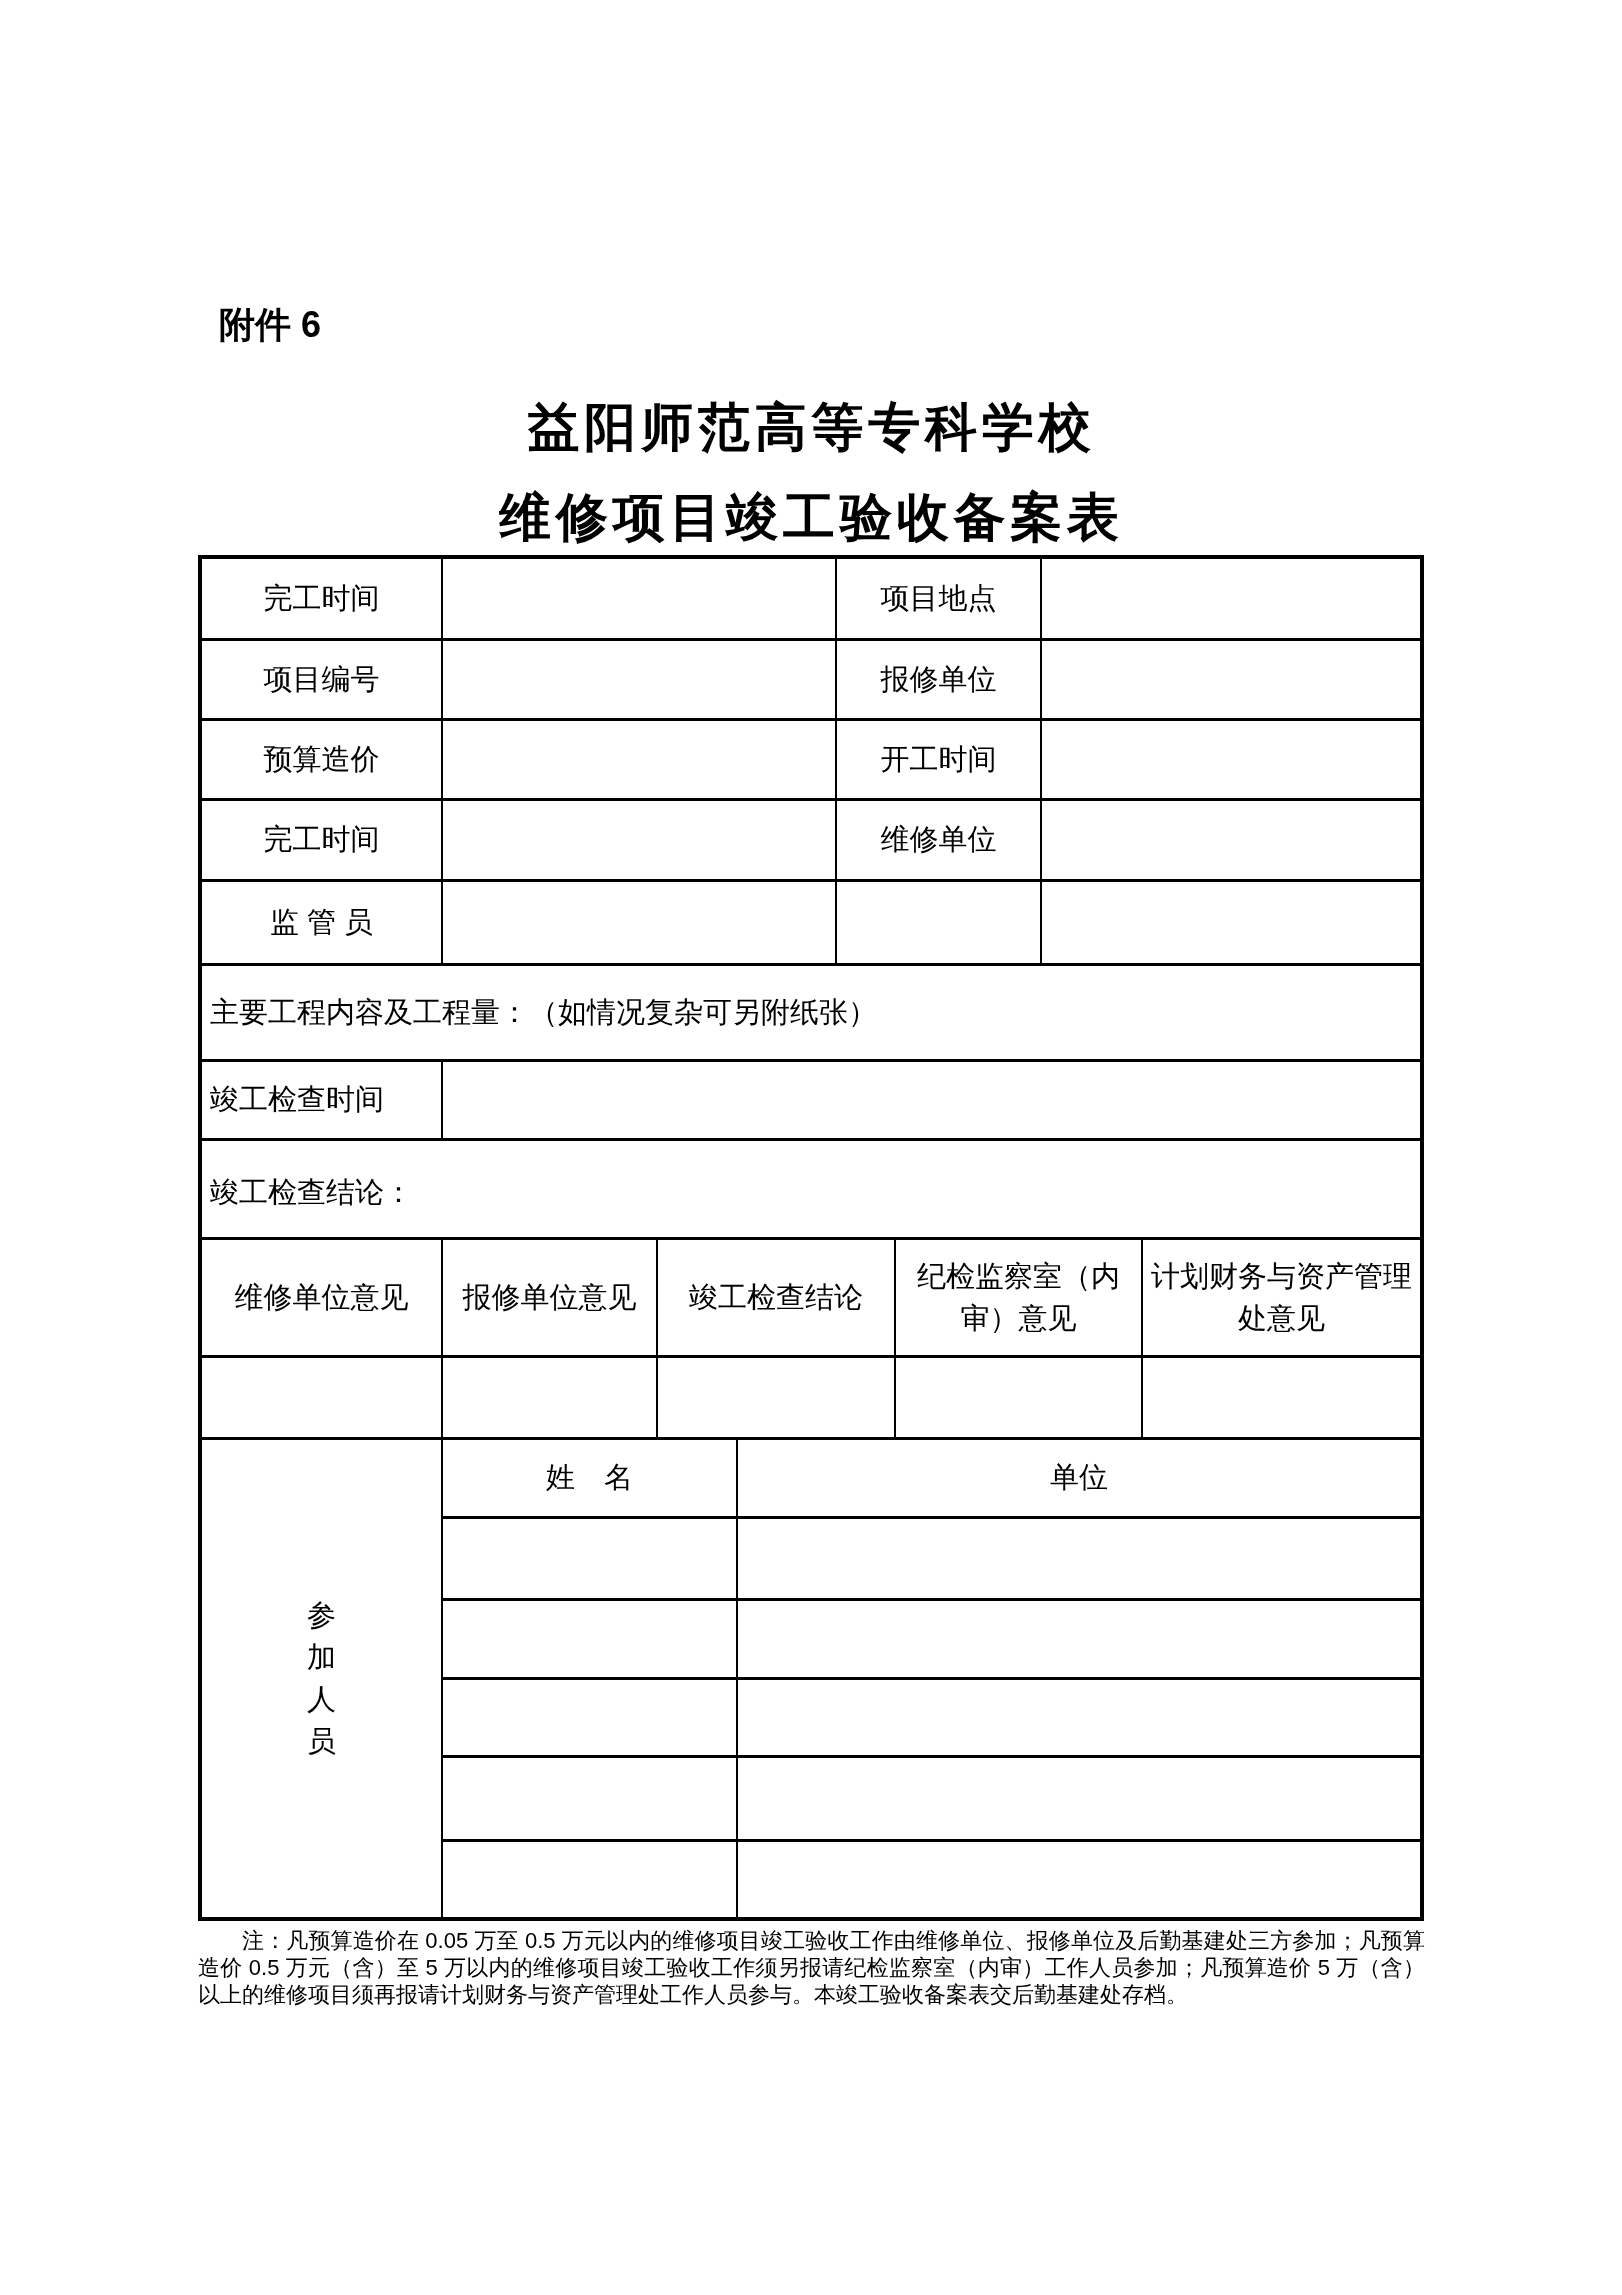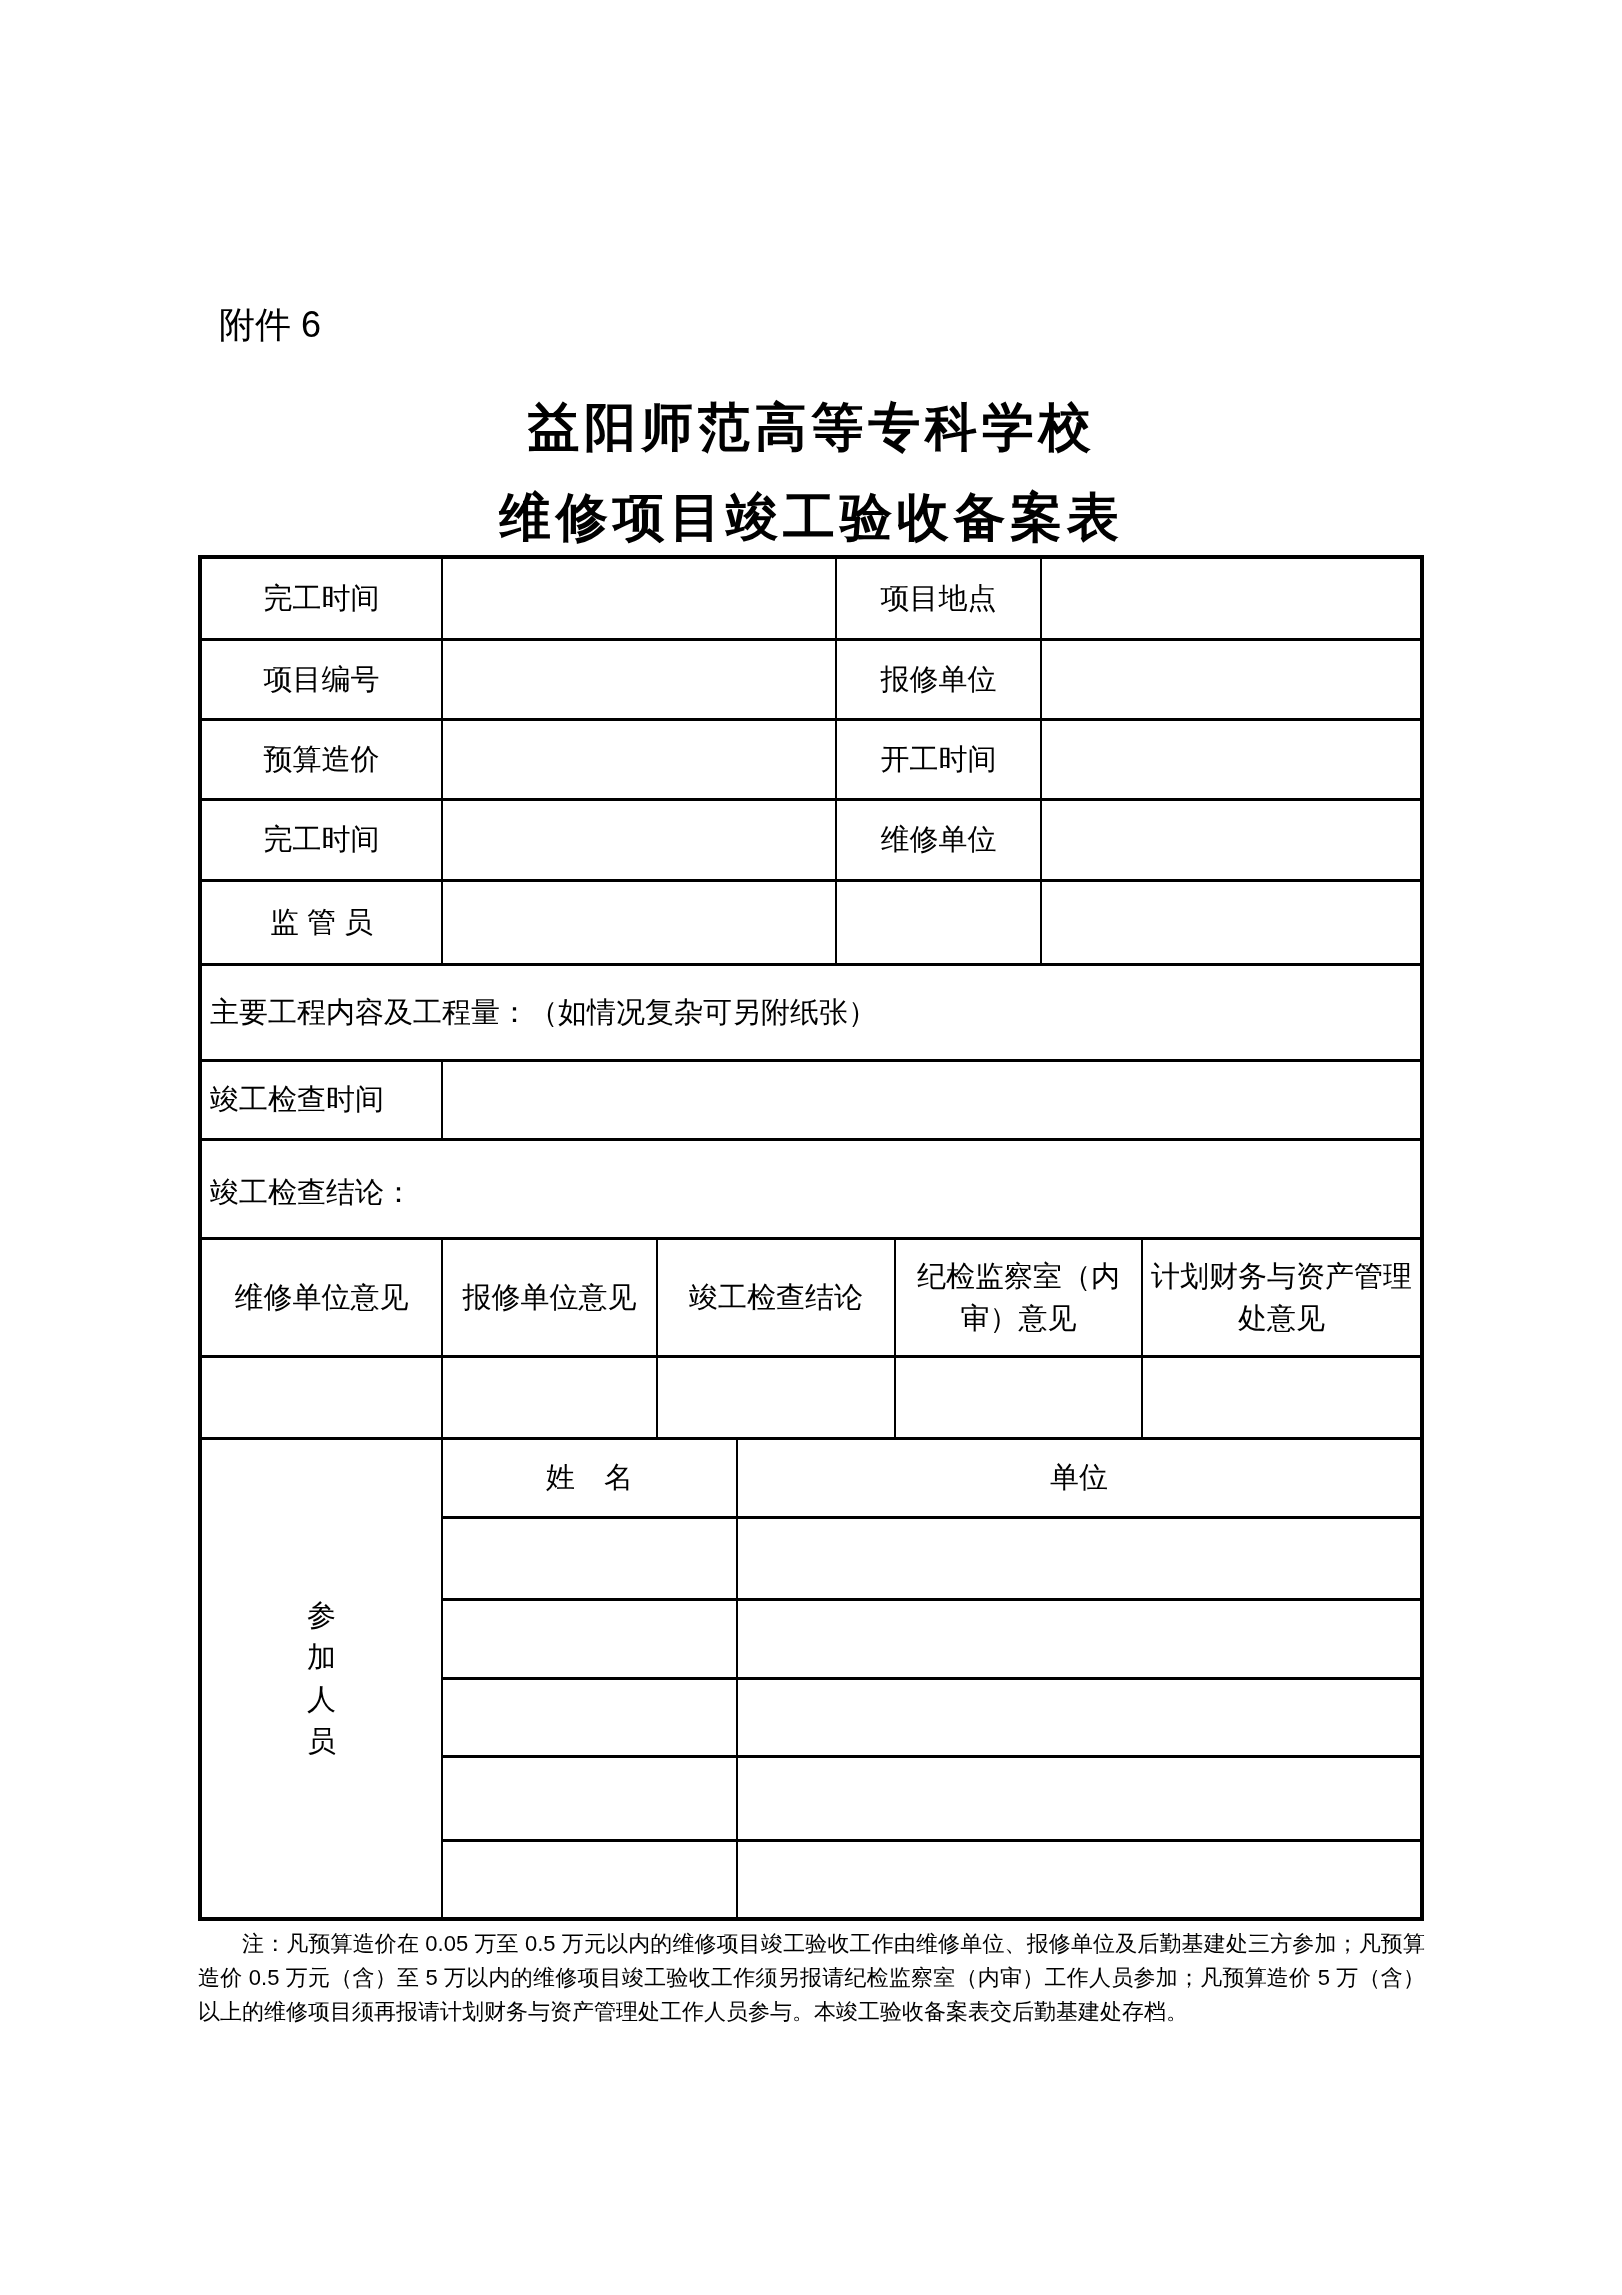--- a/index.html
+++ b/index.html
@@ -5,21 +5,21 @@
   * { margin:0; padding:0; box-sizing:border-box; }
   html,body { background:#ffffff; }
   body {
     width:1623px; height:2295px;
     position:relative;
     font-family:"Liberation Sans", sans-serif;
     color:#000000;
   }
   .attachment {
     position:absolute; left:219px; top:301px;
-    font-size:36px; font-weight:normal;
+    font-size:36px; font-weight:bold;
   }
   .title {
     position:absolute; left:0; width:100%;
     text-align:center; font-size:52px; font-weight:bold;
     letter-spacing:4.8px;
   }
   .title1 { top:393px; }
   .title2 { top:483px; }
 
   table.form {
@@ -41,21 +41,21 @@
   td.tl { vertical-align:top; text-align:left; padding-top:12.7px; padding-left:9.5px; }
   td.lt { text-align:left; padding-left:6.3px; }
   td.op4 { padding:0 9.5px; text-align:center; }
   td.op5 { padding:0 17.4px; text-align:center; }
   td.side {
     text-align:center; white-space:pre-line;
     font-size:30px; line-height:79px;
   }
   .note {
     position:absolute; left:198px; top:1927px; width:1227px;
-    font-size:22px; line-height:34px;
+    font-size:22px; line-height:27px;
     text-align:justify; text-indent:44px;
   }
 </style>
 </head>
 <body>
 
 <div class="attachment">附件 6</div>
 <div class="title title1">益阳师范高等专科学校</div>
 <div class="title title2">维修项目竣工验收备案表</div>
 

